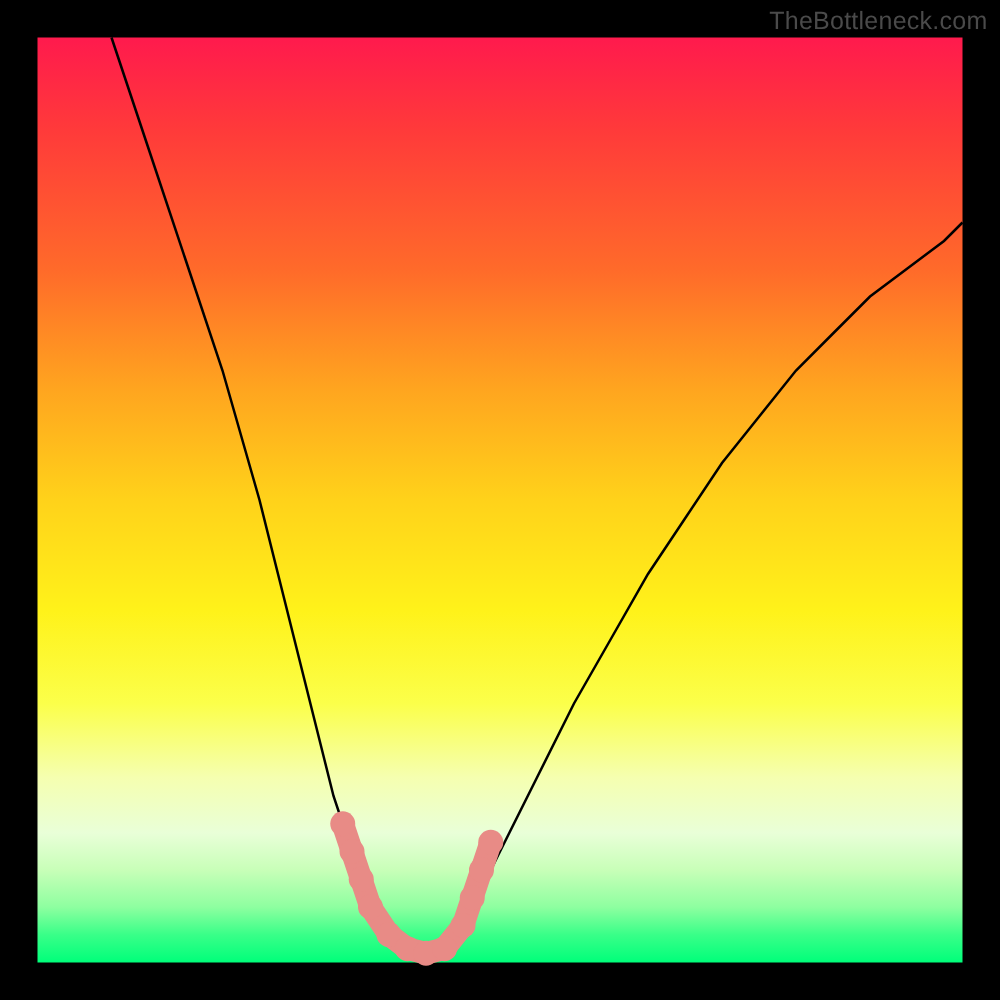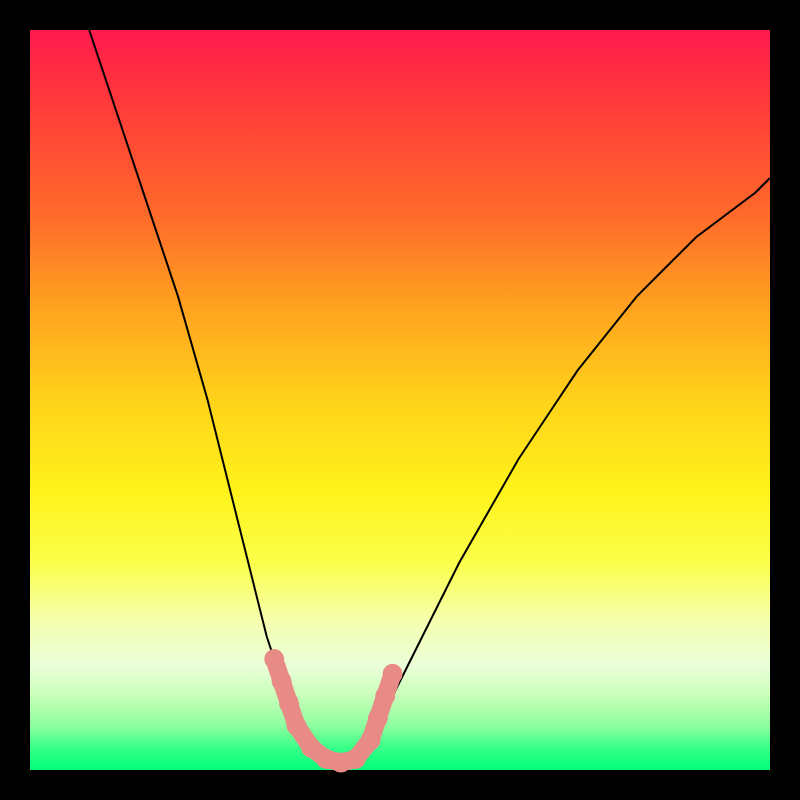--- a/index.html
+++ b/index.html
@@ -83,13 +83,14 @@
           <circle cx="296.0" cy="728.9" r="10" class="marker"></circle>
           <circle cx="310.8" cy="732.6" r="10" class="marker"></circle>
           <circle cx="325.6" cy="728.9" r="10" class="marker"></circle>
           <circle cx="340.4" cy="710.4" r="10" class="marker"></circle>
           <circle cx="347.8" cy="688.2" r="10" class="marker"></circle>
           <circle cx="355.2" cy="666.0" r="10" class="marker"></circle>
           <circle cx="362.6" cy="643.8" r="10" class="marker"></circle>
         </g>
     </svg>
   </div>
+  <div class="watermark">TheBottleneck.com</div>
 </div>
 
 </body></html>

